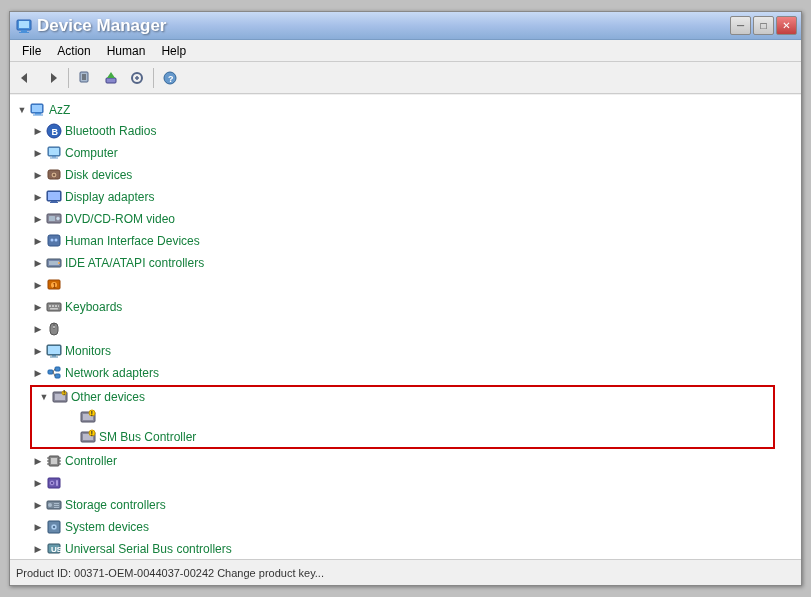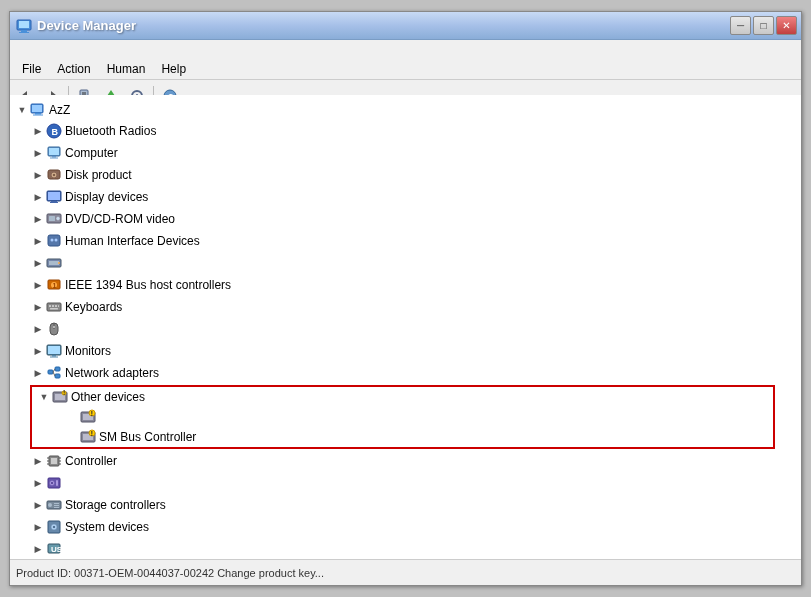--- a/index.html
+++ b/index.html
@@ -33,21 +33,21 @@
       justify-content: space-between;
       padding: 0 4px 0 6px;
       border-bottom: 1px solid #7a9cc4;
     }
     .title-bar-left {
       display: flex;
       align-items: center;
       gap: 5px;
     }
     .title-text {
-      font-size: 13px;
+      font-size: 17px;
       font-weight: bold;
       color: #fff;
       text-shadow: 1px 1px 2px rgba(0,0,0,0.4);
     }
     .title-buttons {
       display: flex;
       gap: 2px;
     }
     .title-btn {
       width: 21px;
@@ -68,21 +68,20 @@
     }
 
     
     .menu-bar {
       height: 22px;
       background: #f0f0f0;
       display: flex;
       align-items: center;
       padding: 0 4px;
       border-bottom: 1px solid #ccc;
-      margin-top: 18px;
     }
     .menu-item {
       padding: 2px 8px;
       font-size: 12px;
       color: #000;
       cursor: pointer;
     }
 
     
     .toolbar {
@@ -156,21 +155,21 @@
       width: 16px;
       height: 16px;
       margin-right: 3px;
       flex-shrink: 0;
       display: flex;
       align-items: center;
       justify-content: center;
     }
     .item-label {
       font-size: 12px;
-      color: #000000;
+      color: #15803d;
     }
 
     
     .status-bar {
       position: absolute;
       bottom: 0;
       left: 0;
       right: 0;
       height: 26px;
       background: #f0f0f0;
@@ -321,36 +320,36 @@
           <li class="tree-item indent-1">
             <div class="tree-row">
               <span class="expand-btn">▶</span>
               <span class="item-icon">
                 <svg width="16" height="16" viewBox="0 0 16 16">
                   <rect x="2" y="3" width="12" height="9" rx="2" fill="#886655" stroke="#664433" stroke-width="1"></rect>
                   <ellipse cx="8" cy="8" rx="3" ry="3" fill="#ccaa88" stroke="#886655" stroke-width="1"></ellipse>
                   <circle cx="8" cy="8" r="1" fill="#664433"></circle>
                 </svg>
               </span>
-              <span class="item-label">Disk product</span>
+              <span class="item-label">Disk devices</span>
             </div>
           </li>
 
           <li class="tree-item indent-1">
             <div class="tree-row">
               <span class="expand-btn">▶</span>
               <span class="item-icon">
                 <svg width="16" height="16" viewBox="0 0 16 16">
                   <rect x="1" y="2" width="14" height="10" rx="1" fill="#4466aa" stroke="#224488" stroke-width="1"></rect>
                   <rect x="2" y="3" width="12" height="8" fill="#99bbff"></rect>
                   <rect x="5" y="12" width="6" height="1" fill="#4466aa"></rect>
                   <rect x="4" y="13" width="8" height="1" fill="#4466aa"></rect>
                 </svg>
               </span>
-              <span class="item-label">Display devices</span>
+              <span class="item-label">Display adapters</span>
             </div>
           </li>
 
           <li class="tree-item indent-1">
             <div class="tree-row">
               <span class="expand-btn">▶</span>
               <span class="item-icon">
                 <svg width="16" height="16" viewBox="0 0 16 16">
                   <rect x="1" y="3" width="14" height="9" rx="1" fill="#888899" stroke="#555566" stroke-width="1"></rect>
                   <rect x="3" y="5" width="6" height="5" rx="0.5" fill="#aabbcc"></rect>
@@ -378,34 +377,34 @@
           <li class="tree-item indent-1">
             <div class="tree-row">
               <span class="expand-btn">▶</span>
               <span class="item-icon">
                 <svg width="16" height="16" viewBox="0 0 16 16">
                   <rect x="1" y="4" width="14" height="8" rx="1" fill="#7788aa" stroke="#445566" stroke-width="1"></rect>
                   <rect x="3" y="6" width="10" height="4" fill="#aabbcc"></rect>
                   <circle cx="13" cy="8" r="1" fill="#ffaa44"></circle>
                 </svg>
               </span>
+              <span class="item-label">IDE ATA/ATAPI controllers</span>
             </div>
           </li>
 
           <li class="tree-item indent-1">
             <div class="tree-row">
               <span class="expand-btn">▶</span>
               <span class="item-icon">
                 <svg width="16" height="16" viewBox="0 0 16 16">
                   <rect x="2" y="3" width="12" height="9" rx="1" fill="#cc6600" stroke="#994400" stroke-width="1"></rect>
                   <circle cx="8" cy="8" r="3" fill="#ffaa44"></circle>
                   <text x="6.5" y="11" font-size="7" fill="#994400" font-weight="bold">1</text>
                 </svg>
               </span>
-              <span class="item-label">IEEE 1394 Bus host controllers</span>
             </div>
           </li>
 
           <li class="tree-item indent-1">
             <div class="tree-row">
               <span class="expand-btn">▶</span>
               <span class="item-icon">
                 <svg width="16" height="16" viewBox="0 0 16 16">
                   <rect x="1" y="4" width="14" height="8" rx="1" fill="#888888" stroke="#555555" stroke-width="1"></rect>
                   <rect x="3" y="6" width="2" height="2" rx="0.5" fill="#cccccc"></rect>
@@ -573,20 +572,21 @@
 
           <li class="tree-item indent-1">
             <div class="tree-row">
               <span class="expand-btn">▶</span>
               <span class="item-icon">
                 <svg width="16" height="16" viewBox="0 0 16 16">
                   <rect x="2" y="3" width="12" height="9" rx="1" fill="#6699aa" stroke="#335566" stroke-width="1"></rect>
                   <text x="5" y="11" font-size="8" fill="white" font-weight="bold">USB</text>
                 </svg>
               </span>
+              <span class="item-label">Universal Serial Bus controllers</span>
             </div>
           </li>
 
         </ul>
       </li>
     </ul>
   </div>
 
   <div class="status-bar">
     <span class="status-text">Product ID: 00371-OEM-0044037-00242    Change product key...</span>

